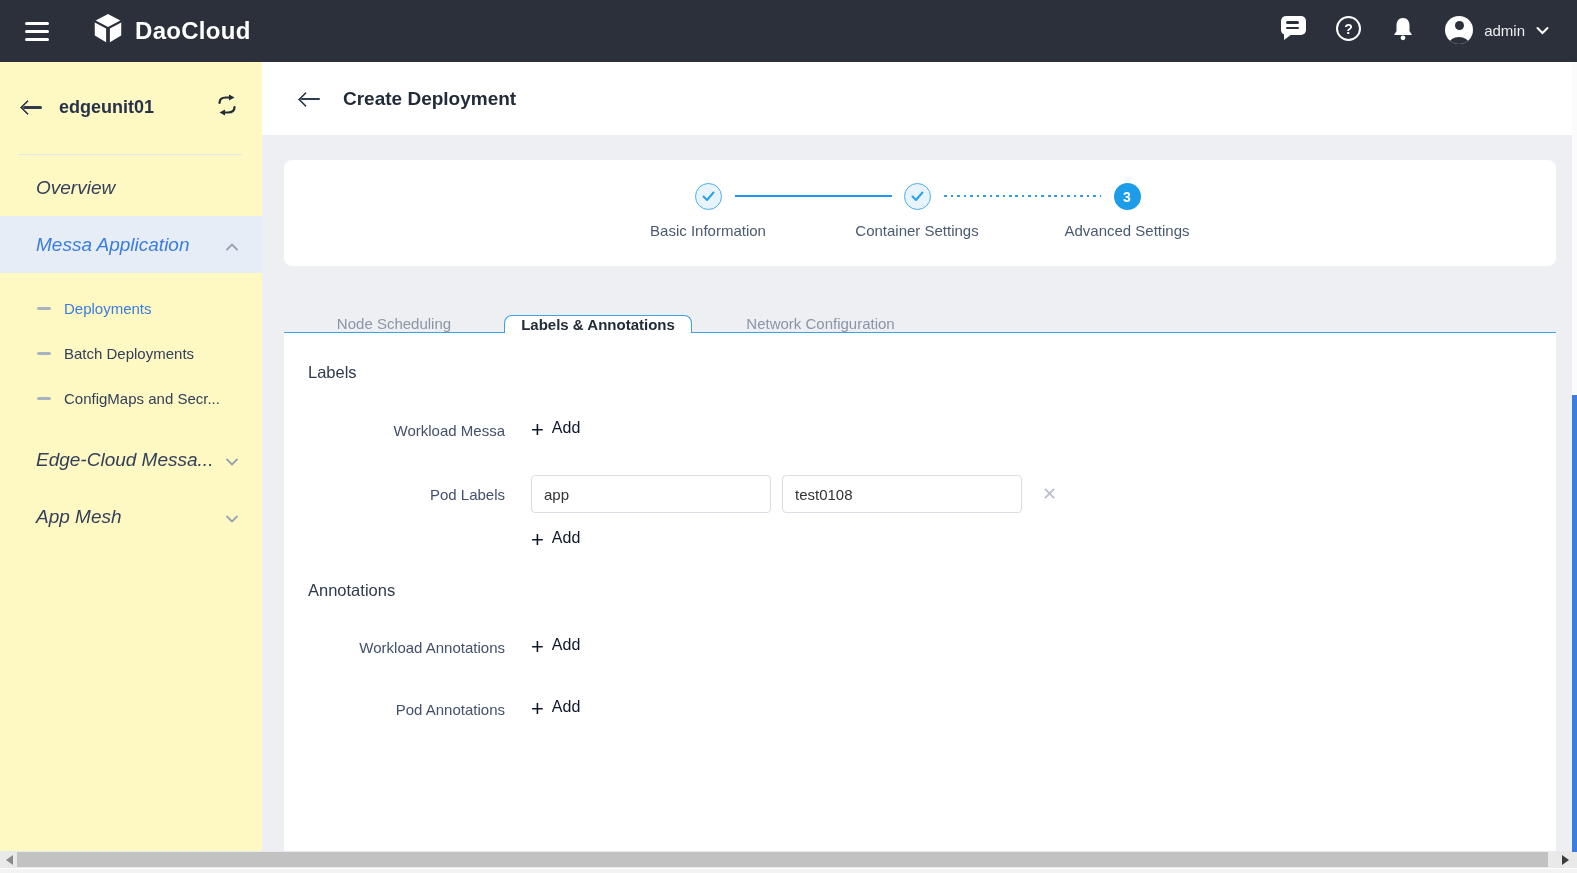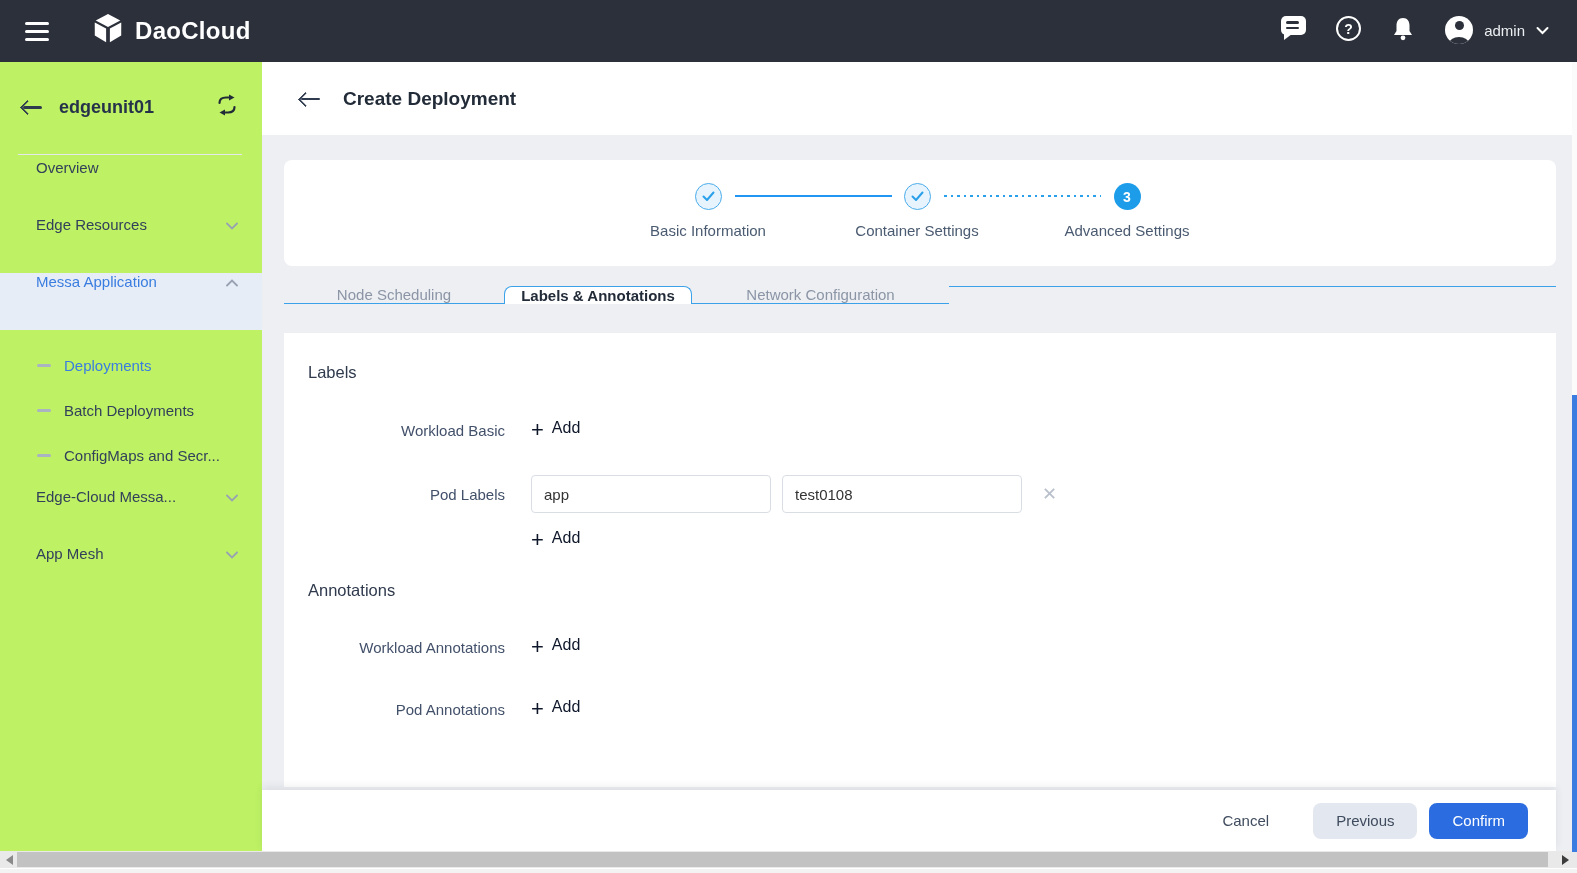--- a/index.html
+++ b/index.html
@@ -21,28 +21,28 @@
   .user-menu{display:flex;align-items:center;gap:11px;cursor:pointer;}
   .avatar{width:28px;height:28px;background:#fff;border-radius:50%;position:relative;overflow:hidden;}
   .avatar i.head{position:absolute;top:5px;left:9.5px;width:9px;height:9px;background:#2b303a;border-radius:50%;}
   .avatar i.body{position:absolute;bottom:-6px;left:4px;width:20px;height:13px;background:#2b303a;border-radius:50% 50% 0 0;}
   .uname{color:#eceef1;font-size:15px;}
 
   
   .app-body{flex:1;display:flex;min-height:0;}
 
   
-  .sidebar{flex:0 0 262px;background:#bef264;display:flex;flex-direction:column;overflow:hidden;}
+  .sidebar{flex:0 0 262px;background:#fef9c3;display:flex;flex-direction:column;overflow:hidden;}
   .side-head{display:flex;align-items:center;padding:32px 24px 20px 22px;}
   .back-arrow{width:22px;height:16px;position:relative;cursor:pointer;flex:0 0 22px;}
   .back-arrow::before{content:"";position:absolute;left:1px;top:7px;width:19px;height:2.6px;background:#2e3a4e;border-radius:2px;}
   .back-arrow::after{content:"";position:absolute;left:0;top:3.2px;width:9px;height:9px;border-left:2.6px solid #2e3a4e;border-bottom:2.6px solid #2e3a4e;transform:rotate(45deg);border-radius:1px;}
   .unit-name{font-size:18px;font-weight:700;color:#26324a;margin-left:15px;flex:1;}
   .side-divider{height:1px;background:#e4e7ec;margin:14px 20px 4px 18px;}
-  .side-item{height:57px;display:flex;align-items:flex-start;padding:0 24px 0 36px;font-size:15px;color:#33405a;cursor:pointer;}
+  .side-item{height:57px;display:flex;align-items:center;padding:0 24px 0 36px;font-size:19px;color:#33405a;cursor:pointer;font-style:italic;}
   .side-item .lbl{flex:1;}
   .side-item.active{background:#e7edf6;color:#3a7de0;}
   .sub-group{padding:13px 0 10px;}
   .sub-item{height:45px;display:flex;align-items:center;padding-left:37px;font-size:15px;color:#33405a;cursor:pointer;}
   .sub-item .dash{width:14px;height:3px;background:#a9b3c2;border-radius:2px;margin-right:13px;flex:0 0 14px;}
   .sub-item.active{color:#3a7de0;}
 
   
   .main{flex:1;background:#edeff3;display:flex;flex-direction:column;min-width:0;}
   .page-header{flex:0 0 73px;background:#fff;display:flex;align-items:center;padding-left:38px;}
@@ -55,21 +55,21 @@
   .step.s1{left:424px}.step.s2{left:633px}.step.s3{left:843px}
   .step-circle{width:27px;height:27px;border-radius:50%;box-sizing:border-box;display:flex;align-items:center;justify-content:center;}
   .step-circle.done{background:#e8f4fd;border:1.5px solid #49acea;}
   .step-circle.current{background:#1d9de9;color:#fff;font-size:14px;font-weight:700;}
   .step-label{margin-top:12px;font-size:15px;color:#4a5a70;}
   .conn{position:absolute;top:35px;height:2px;}
   .conn.c1{left:451px;width:157px;background:#2196f3;}
   .conn.c2{left:660px;width:157px;background:repeating-linear-gradient(90deg,#2aa0ea 0 2.5px,transparent 2.5px 6.5px);}
 
   
-  .tabs-row{flex:0 0 47px;display:flex;align-items:flex-start;}
+  .tabs-row{flex:0 0 47px;display:flex;align-items:flex-end;}
   .tab{display:flex;align-items:center;justify-content:center;font-size:15px;color:#8b95a6;border-bottom:1px solid #3ba2e9;cursor:pointer;box-sizing:border-box;}
   .tab.t1{width:220px}.tab.t2{width:188px}.tab.t3{width:257px}
   .tab.active{background:#fff;border:1px solid #3ba2e9;border-bottom:none;border-radius:8px 8px 0 0;color:#222b38;font-weight:700;}
   .tab-filler{flex:1;border-bottom:1px solid #3ba2e9;}
 
   
   .panel{flex:1;background:#fff;min-height:0;padding:0 24px;overflow:hidden;}
   .sec-title{font-size:16.5px;font-weight:400;color:#2f3a4d;margin-top:30px;}
   .frow{display:flex;align-items:center;}
   .frow.r-wl{margin-top:37px;}
@@ -169,26 +169,20 @@
             <path d="M18.5 13 Q18.5 18.5 12 18.5 L8.5 18.5" stroke="#222b38" stroke-width="2.2" stroke-linecap="round"></path>
             <polygon points="9,15.5 3.5,18.5 9,21.5" fill="#222b38"></polygon>
           </svg>
         </span>
       </div>
       <div class="side-divider"></div>
 
       <div class="side-item">
         <span class="lbl">Overview</span>
       </div>
-      <div class="side-item">
-        <span class="lbl">Edge Resources</span>
-        <span class="chev"><svg width="12" height="8" viewBox="0 0 12 8">
-              <polyline points="1,1.5 6,6.5 11,1.5" fill="none" stroke="#98a2b3" stroke-width="1.8" stroke-linecap="round"></polyline>
-            </svg></span>
-      </div>
       <div class="side-item active">
         <span class="lbl">Messa Application</span>
         <span class="chev"><svg width="12" height="8" viewBox="0 0 12 8">
               <polyline points="1,6.5 6,1.5 11,6.5" fill="none" stroke="#98a2b3" stroke-width="1.8" stroke-linecap="round"></polyline>
             </svg></span>
       </div>
 
       <div class="sub-group">
         <div class="sub-item active">
           <span class="dash"></span>
@@ -255,21 +249,21 @@
           <div class="tab t1">Node Scheduling</div>
           <div class="tab t2 active">Labels &amp; Annotations</div>
           <div class="tab t3">Network Configuration</div>
           <div class="tab-filler"></div>
         </div>
 
         <div class="panel">
           <div class="sec-title">Labels</div>
 
           <div class="frow r-wl">
-            <div class="flabel">Workload Basic</div>
+            <div class="flabel">Workload Messa</div>
             <div class="fctrl">
               <span class="add-btn">
                 <span class="plus-ic"></span>
                 <span>Add</span>
               </span>
             </div>
           </div>
 
           <div class="frow r-pod">
             <div class="flabel">Pod Labels</div>
@@ -304,25 +298,20 @@
             <div class="fctrl">
               <span class="add-btn">
                 <span class="plus-ic"></span>
                 <span>Add</span>
               </span>
             </div>
           </div>
         </div>
       </div>
 
-      <div class="footer-bar">
-        <div class="btn text">Cancel</div>
-        <div class="btn prev">Previous</div>
-        <div class="btn confirm">Confirm</div>
-      </div>
     </div>
   </div>
 
   <div class="hscroll">
     <div class="h-btn left"></div>
     <div class="h-thumb"></div>
     <div class="h-btn right"></div>
   </div>
   <div class="bottom-strip"></div>
 

